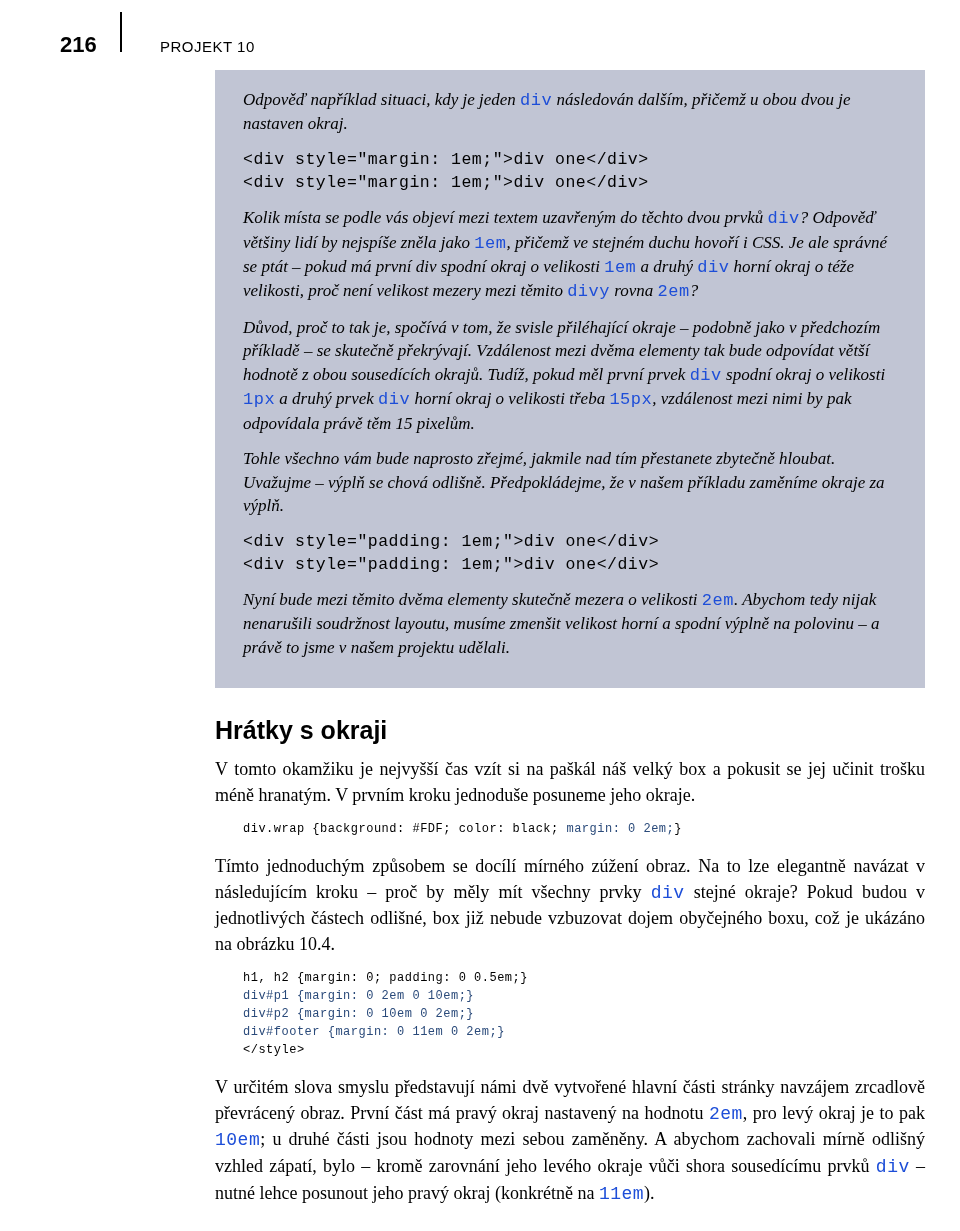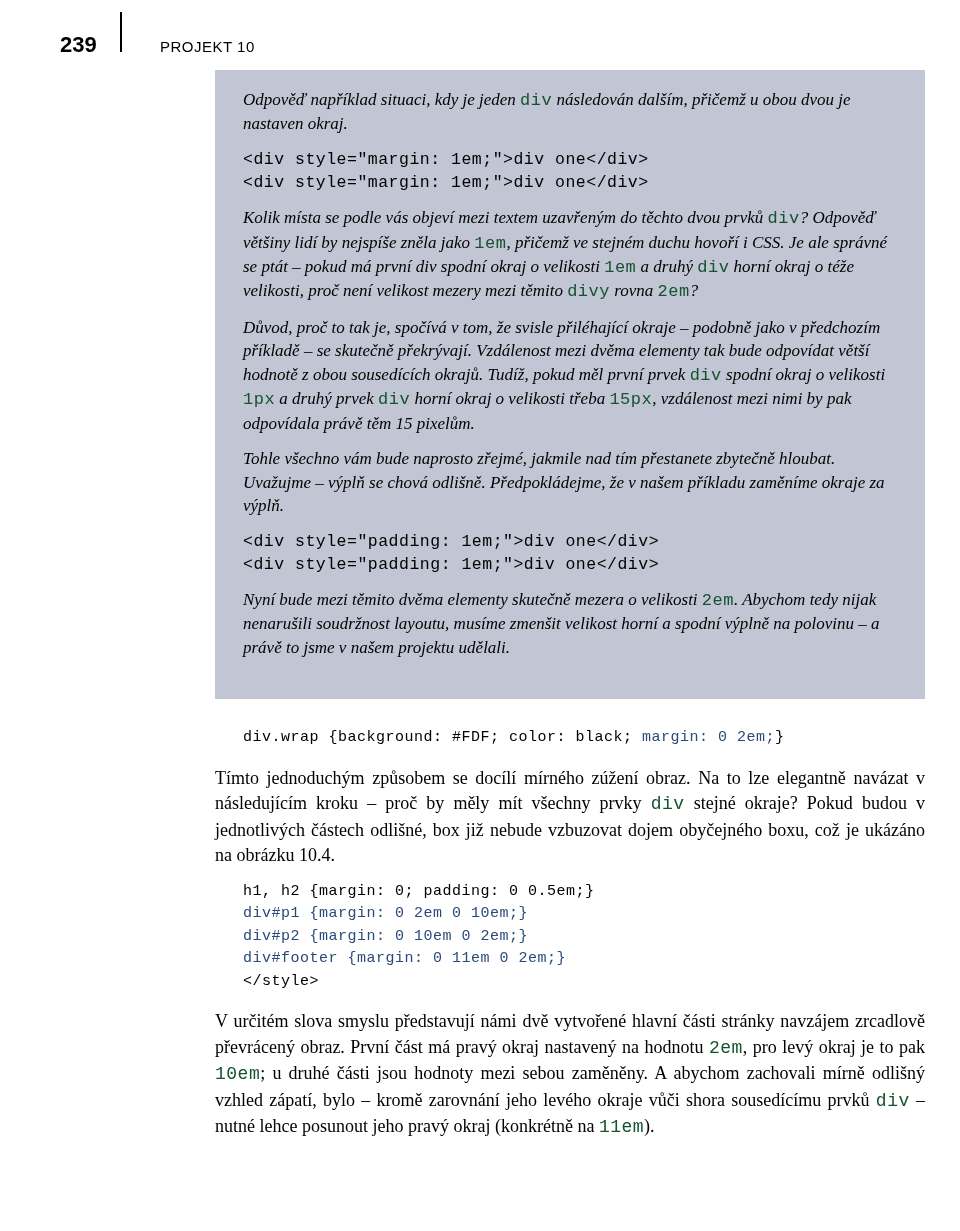--- a/index.html
+++ b/index.html
@@ -61,51 +61,51 @@
     font-size: 16.5px;
     letter-spacing: 0.5px;
     white-space: pre;
     margin: 6px 0 12px 0;
     line-height: 1.4;
   }
   .code-inline {
     font-family: 'Courier New', monospace;
     font-style: normal;
     letter-spacing: 0.5px;
-    color: #14532d;
+    color: #1d4ed8;
   }
   .h2 {
     font-family: Arial, Helvetica, sans-serif;
     font-weight: bold;
     font-size: 25px;
     margin: 0 0 12px 0;
   }
   .body-text {
     font-size: 18px;
     line-height: 1.42;
     margin: 0 0 12px 0;
     text-align: justify;
   }
   .body-code {
     font-family: 'Courier New', monospace;
-    font-size: 15px;
+    font-size: 12px;
     letter-spacing: 0.5px;
     white-space: pre;
     margin: 4px 0 16px 28px;
     line-height: 1.5;
   }
   .kw { color: #2a4a7a; }
 </style>
 </head>
 <body>
 
 <div class="page">
 
   <div class="header-row">
-    <div class="page-num">239</div>
+    <div class="page-num">216</div>
     <div class="header-sep"></div>
     <div class="chapter">PROJEKT 10</div>
   </div>
 
   <div class="content-col">
 
     <div class="callout">
 
       <p class="first">
         <span>Odpověď například situaci, kdy je jeden </span><span class="code-inline">div</span><span> následován dalším, přičemž u obou dvou je nastaven okraj.</span>
@@ -120,27 +120,29 @@
 
       <p>
         <span>Důvod, proč to tak je, spočívá v tom, že svisle přiléhající okraje – podobně jako v předchozím příkladě – se skutečně překrývají. Vzdálenost mezi dvěma elementy tak bude odpovídat větší hodnotě z obou sousedících okrajů. Tudíž, pokud měl první prvek </span><span class="code-inline">div</span><span> spodní okraj o velikosti </span><span class="code-inline">1px</span><span> a druhý prvek </span><span class="code-inline">div</span><span> horní okraj o velikosti třeba </span><span class="code-inline">15px</span><span>, vzdálenost mezi nimi by pak odpovídala právě těm 15 pixelům.</span>
       </p>
 
       <p>Tohle všechno vám bude naprosto zřejmé, jakmile nad tím přestanete zbytečně hloubat. Uvažujme – výplň se chová odlišně. Předpokládejme, že v našem příkladu zaměníme okraje za výplň.</p>
 
       <div class="code-block">&lt;div style="padding: 1em;"&gt;div one&lt;/div&gt;
 &lt;div style="padding: 1em;"&gt;div one&lt;/div&gt;</div>
 
-      <p style="margin-bottom:16px">
+      <p style="margin-bottom:5px">
         <span>Nyní bude mezi těmito dvěma elementy skutečně mezera o velikosti </span><span class="code-inline">2em</span><span>. Abychom tedy nijak nenarušili soudržnost layoutu, musíme zmenšit velikost horní a spodní výplně na polovinu – a právě to jsme v našem projektu udělali.</span>
       </p>
 
     </div>
 
+    <div class="h2">Hrátky s okraji</div>
 
+    <p class="body-text">V tomto okamžiku je nejvyšší čas vzít si na paškál náš velký box a pokusit se jej učinit trošku méně hranatým. V prvním kroku jednoduše posuneme jeho okraje.</p>
 
     <div class="body-code"><span>div.wrap {background: #FDF; color: black; </span><span class="kw">margin: 0 2em;</span><span>}</span></div>
 
     <p class="body-text">
       <span>Tímto jednoduchým způsobem se docílí mírného zúžení obraz. Na to lze elegantně navázat v následujícím kroku – proč by měly mít všechny prvky </span><span class="code-inline">div</span><span> stejné okraje? Pokud budou v jednotlivých částech odlišné, box již nebude vzbuzovat dojem obyčejného boxu, což je ukázáno na obrázku 10.4.</span>
     </p>
 
     <div class="body-code"><span>h1, h2 {margin: 0; padding: 0 0.5em;}</span>
 <span class="kw">div#p1 {margin: 0 2em 0 10em;}</span>
 <span class="kw">div#p2 {margin: 0 10em 0 2em;}</span>

